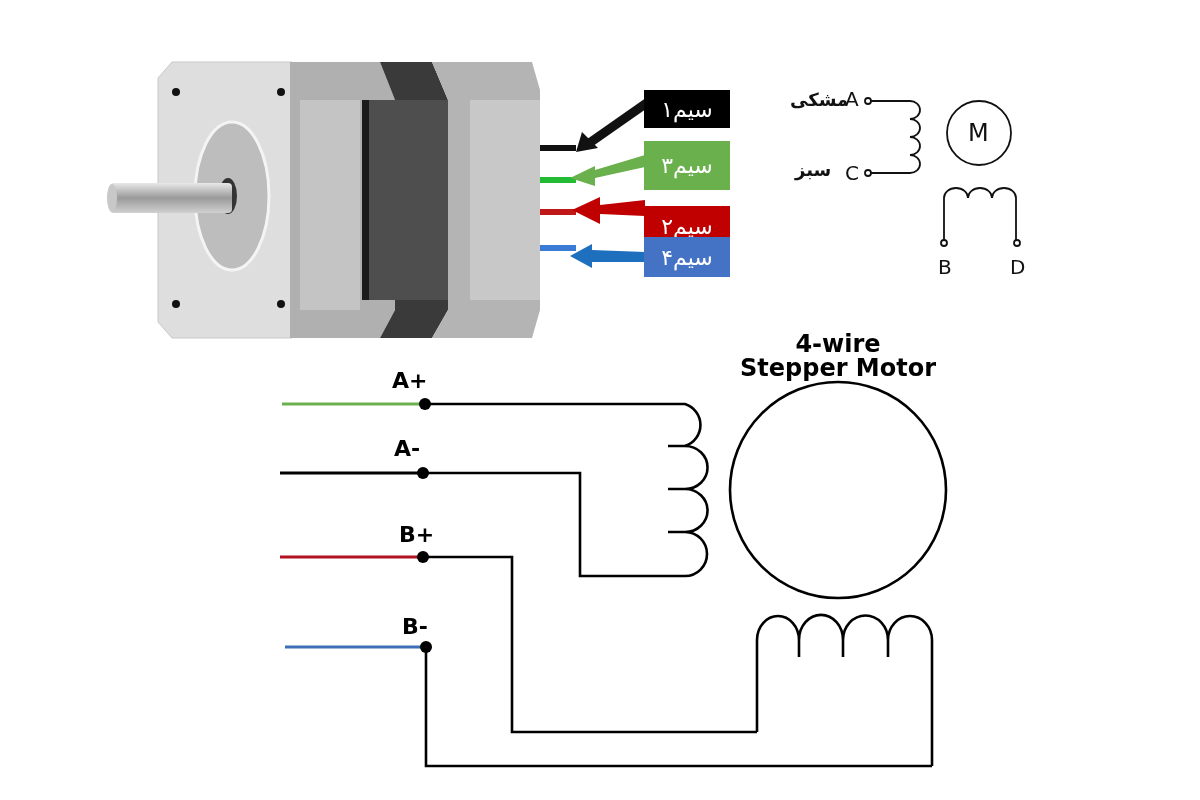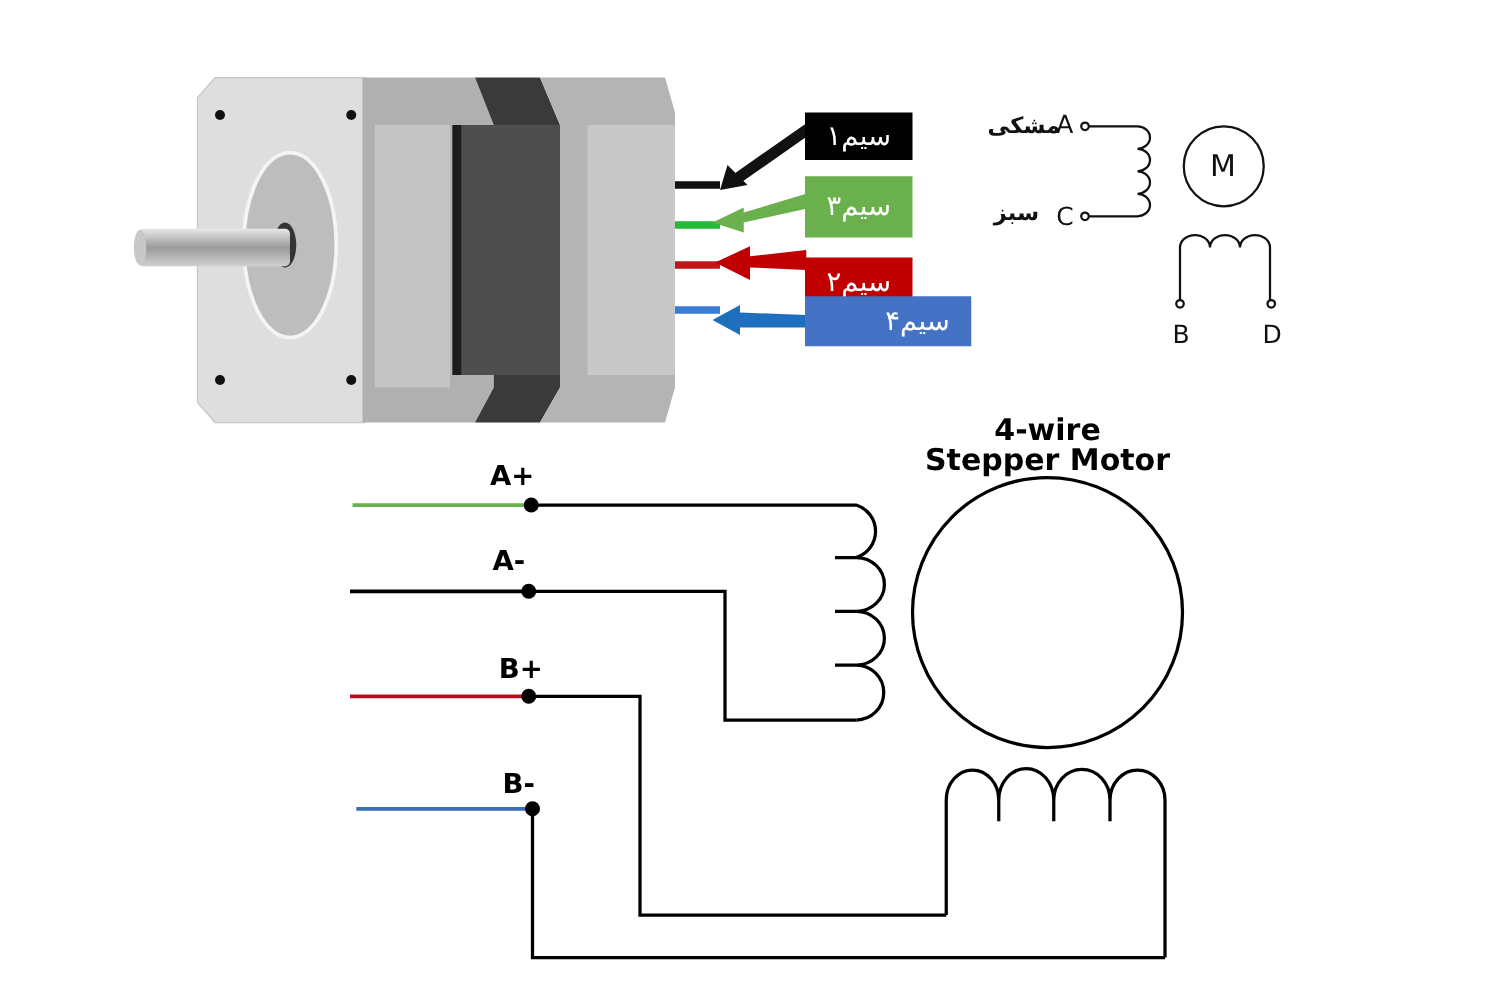--- a/index.html
+++ b/index.html
@@ -101,13 +101,13 @@
   </g>
   <text class="pin" x="392" y="388">A+</text>
   <text class="pin" x="394" y="456">A-</text>
   <text class="pin" x="399" y="542">B+</text>
   <text class="pin" x="402" y="634">B-</text>
 </svg>
 
 <div class="lbl" style="left: 644px; top: 90px; width: 86px; height: 38px; background: rgb(0, 0, 0);">سیم۱</div>
 <div class="lbl" style="left: 644px; top: 141px; width: 86px; height: 49px; background: rgb(106, 176, 76);">سیم۳</div>
 <div class="lbl" style="left: 644px; top: 188px; width: 86px; height: 40px; background: rgb(192, 0, 0); margin-top: 18px;">سیم۲</div>
-<div class="lbl" style="left: 644px; top: 237px; width: 86px; height: 40px; background: rgb(68, 114, 196); padding-left: 47px;">سیم۴</div>
+<div class="lbl" style="left: 644px; top: 237px; width: 86px; height: 40px; background: rgb(68, 114, 196);">سیم۴</div>
 
 </body></html>

